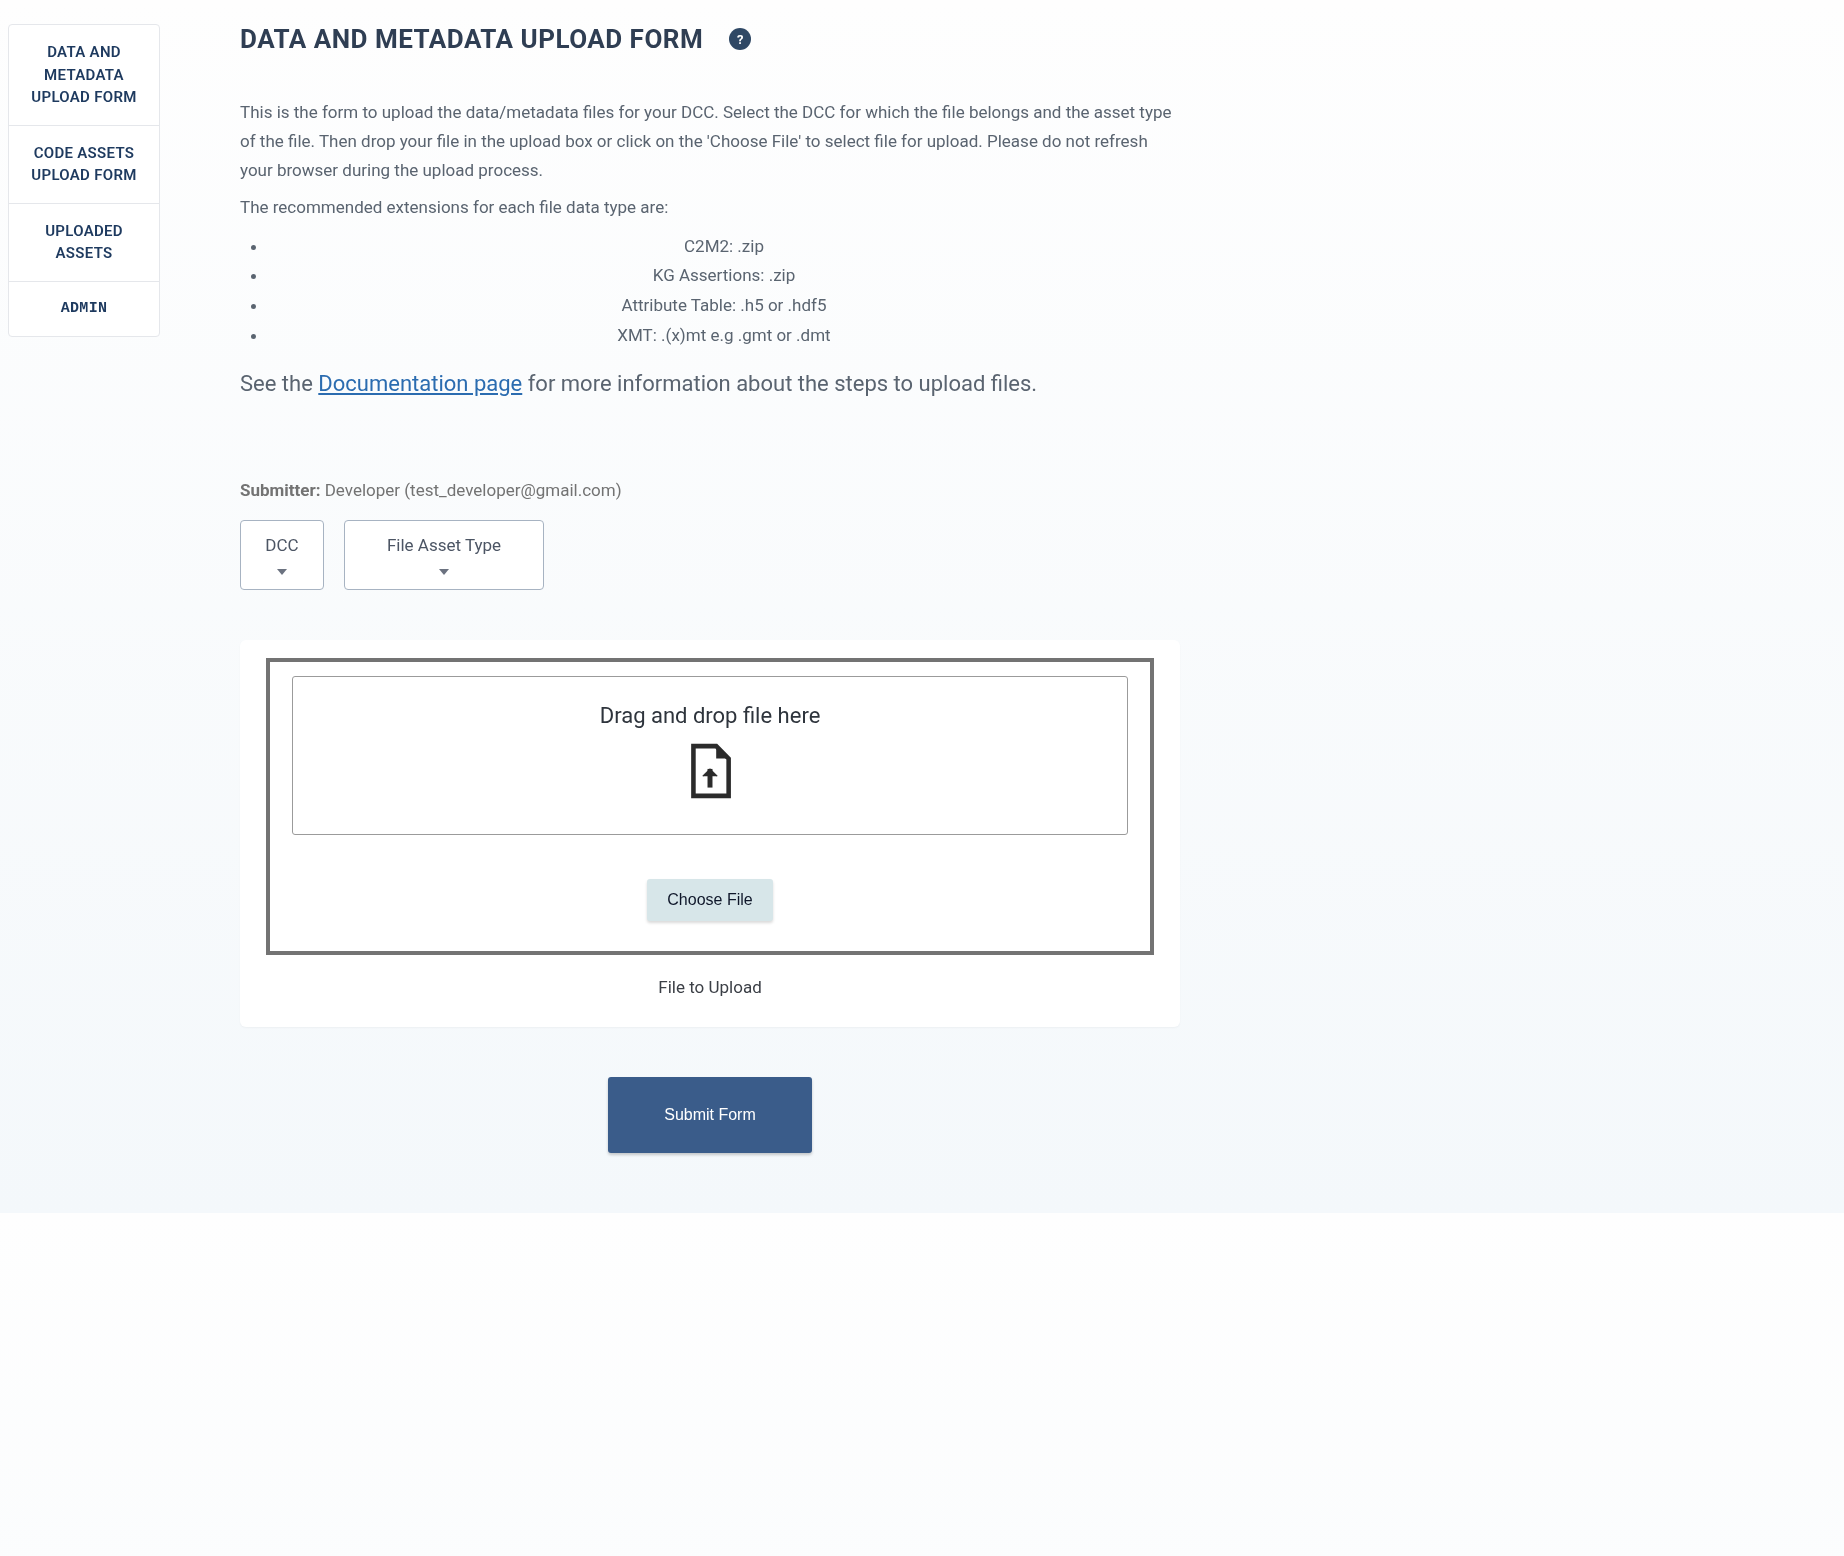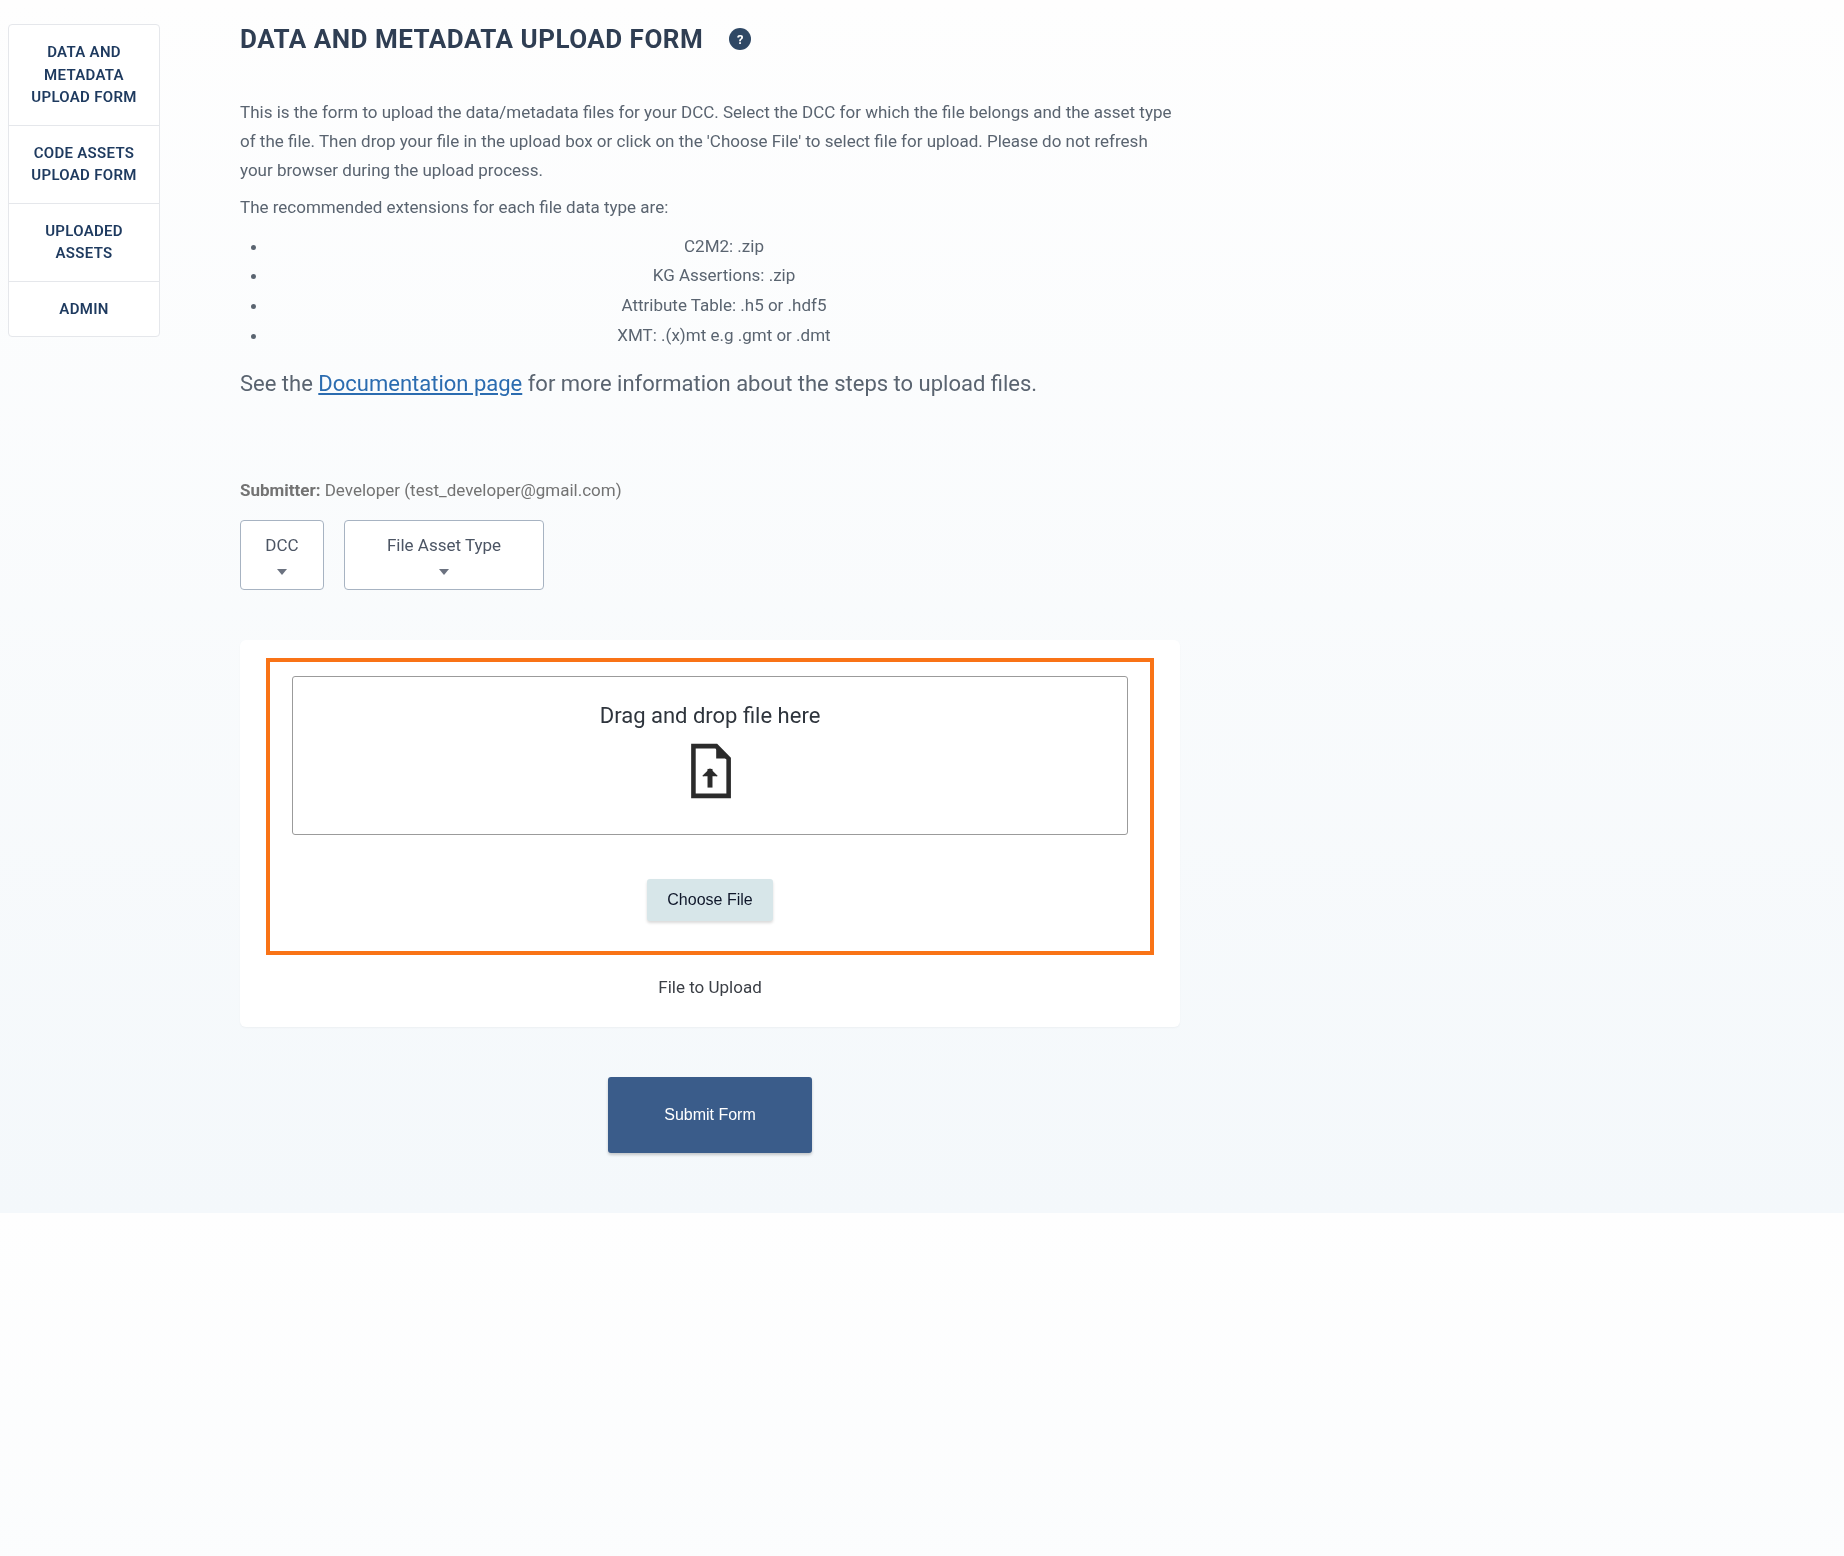--- a/index.html
+++ b/index.html
@@ -26,21 +26,21 @@
     padding: 16px 10px;
     text-align: center;
     font-weight: 600;
     font-size: 15px;
     color: #1e3a5f;
     letter-spacing: 0.3px;
     border-bottom: 1px solid #e5e7eb;
     cursor: pointer;
     line-height: 1.5;
   }
-  .sidebar-item:last-child { border-bottom: none; }
+  .sidebar-item:last-child { border-bottom: none; font-family: Liberation Mono, monospace; }
   .main {
     flex: 1;
     max-width: 940px;
   }
   .title-row {
     display: flex;
     align-items: center;
     gap: 26px;
     margin-bottom: 44px;
   }
@@ -102,21 +102,21 @@
     width:0;height:0;border-left:5px solid transparent;border-right:5px solid transparent;border-top:6px solid #6b7280;
   }
   .upload-card {
     background:#fff;
     border-radius:6px;
     box-shadow: 0 1px 2px rgba(0,0,0,0.04);
     padding: 18px 26px 30px 26px;
     margin-bottom: 50px;
   }
   .highlight-frame {
-    border: 4px solid #f97316;
+    border: 4px solid #737373;
     padding: 14px 22px 30px 22px;
   }
   .dropzone {
     border:1px solid #9b9b9b;
     border-radius:3px;
     text-align:center;
     padding: 26px 20px 30px 20px;
     margin-bottom: 44px;
   }
   .dropzone-text {

